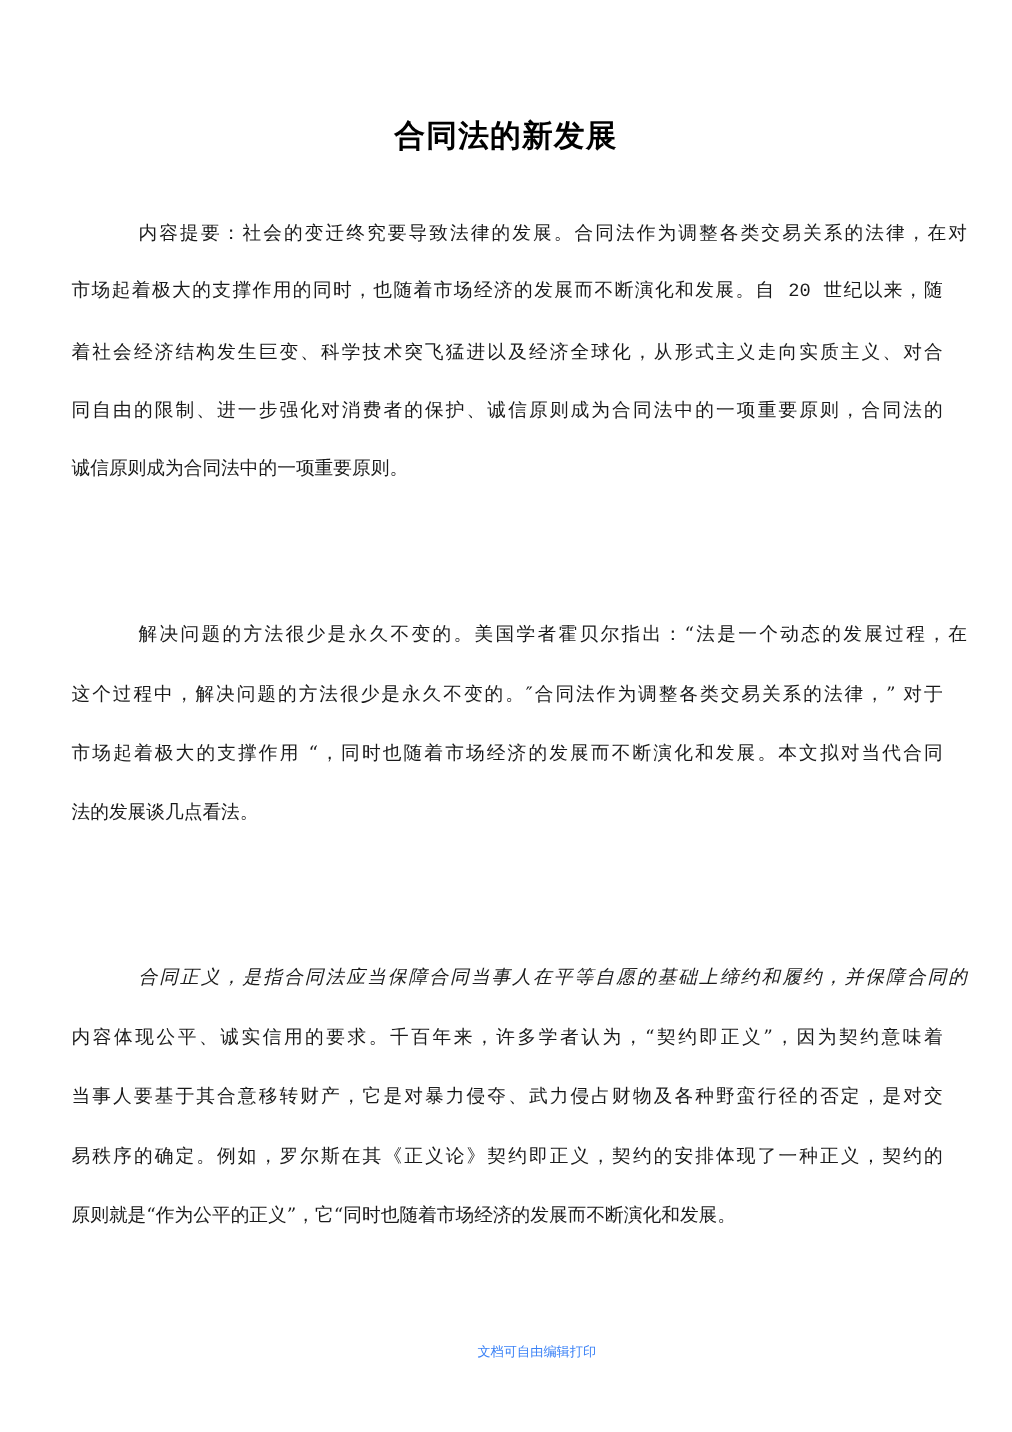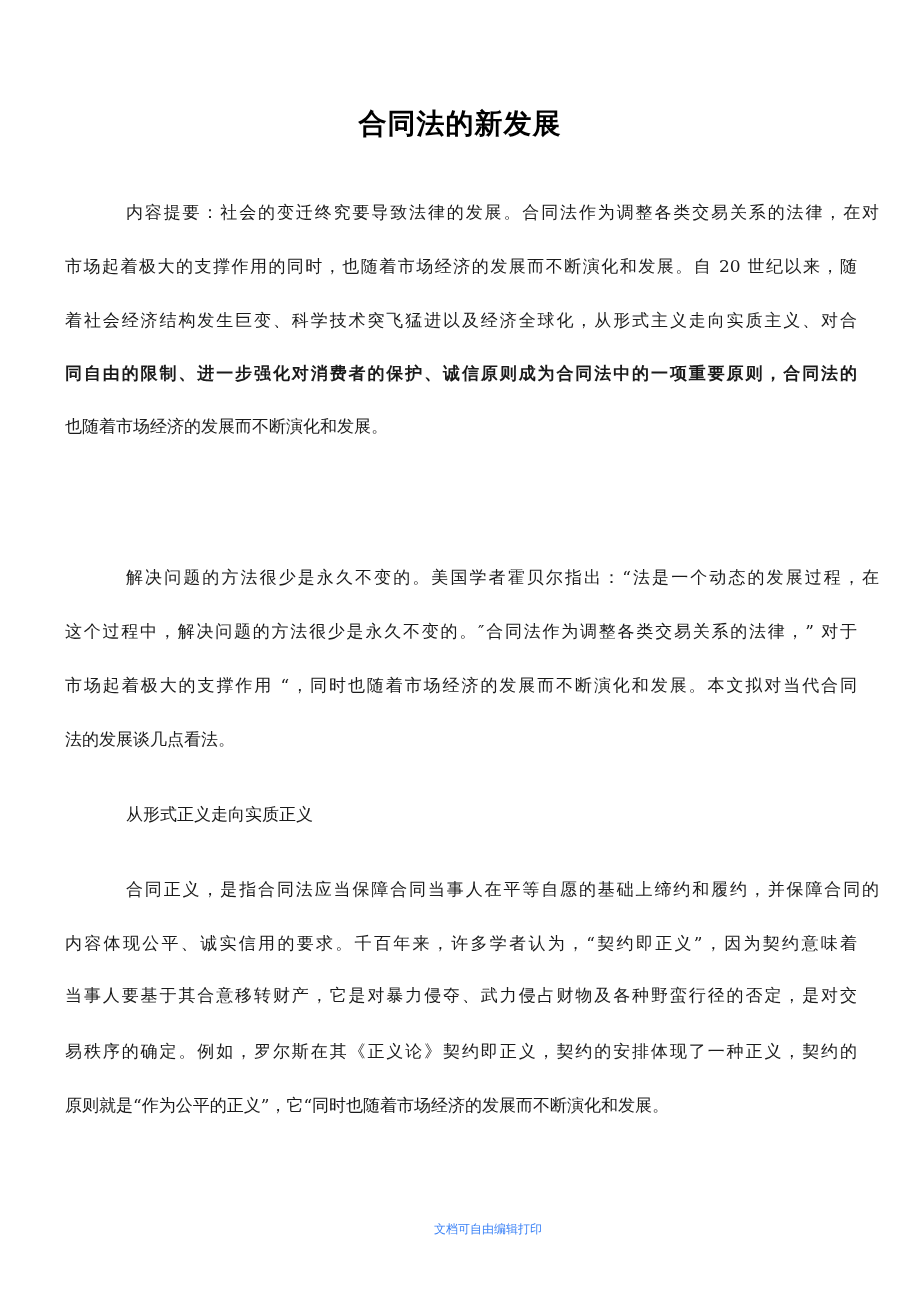--- a/index.html
+++ b/index.html
@@ -62,39 +62,38 @@
   </style>
 </head>
 <body>
 
 <div class="page">
 
   <div class="title">合同法的新发展</div>
 
   <div>
     <div class="line indent" style="top:200px;">内容提要：社会的变迁终究要导致法律的发展。合同法作为调整各类交易关系的法律，在对</div>
-    <div class="line" style="top:254px;">市场起着极大的支撑作用的同时，也随着市场经济的发展而不断演化和发展。自 20 世纪以来，随</div>
+    <div class="line" style="top:254px;font-family:Liberation Mono, monospace;">市场起着极大的支撑作用的同时，也随着市场经济的发展而不断演化和发展。自 20 世纪以来，随</div>
     <div class="line" style="top:308px;">着社会经济结构发生巨变、科学技术突飞猛进以及经济全球化，从形式主义走向实质主义、对合</div>
-    <div class="line" style="top:361px;font-weight:bold;">同自由的限制、进一步强化对消费者的保护、诚信原则成为合同法中的一项重要原则，合同法的</div>
-    <div class="line last" style="top:414px;">也随着市场经济的发展而不断演化和发展。</div>
+    <div class="line" style="top:361px;">同自由的限制、进一步强化对消费者的保护、诚信原则成为合同法中的一项重要原则，合同法的</div>
+    <div class="line last" style="top:414px;">诚信原则成为合同法中的一项重要原则。</div>
   </div>
 
 
   <div>
     <div class="line indent" style="top:565px;">解决问题的方法很少是永久不变的。美国学者霍贝尔指出：“法是一个动态的发展过程，在</div>
     <div class="line" style="top:619px;">这个过程中，解决问题的方法很少是永久不变的。″合同法作为调整各类交易关系的法律，” 对于</div>
     <div class="line" style="top:673px;">市场起着极大的支撑作用 “，同时也随着市场经济的发展而不断演化和发展。本文拟对当代合同</div>
     <div class="line last" style="top:727px;">法的发展谈几点看法。</div>
   </div>
 
-  <div class="line indent last" style="top:802px;">从形式正义走向实质正义</div>
 
   <div>
-    <div class="line indent" style="top:877px;">合同正义，是指合同法应当保障合同当事人在平等自愿的基础上缔约和履约，并保障合同的</div>
+    <div class="line indent" style="top:877px;font-style:italic;">合同正义，是指合同法应当保障合同当事人在平等自愿的基础上缔约和履约，并保障合同的</div>
     <div class="line" style="top:931px;">内容体现公平、诚实信用的要求。千百年来，许多学者认为，“契约即正义”，因为契约意味着</div>
-    <div class="line" style="top:985px;font-family:Liberation Mono, monospace;">当事人要基于其合意移转财产，它是对暴力侵夺、武力侵占财物及各种野蛮行径的否定，是对交</div>
+    <div class="line" style="top:985px;">当事人要基于其合意移转财产，它是对暴力侵夺、武力侵占财物及各种野蛮行径的否定，是对交</div>
     <div class="line" style="top:1039px;">易秩序的确定。例如，罗尔斯在其《正义论》契约即正义，契约的安排体现了一种正义，契约的</div>
     <div class="line last" style="top:1093px;">原则就是“作为公平的正义”，它“同时也随着市场经济的发展而不断演化和发展。</div>
   </div>
 
   <div class="footer">文档可自由编辑打印</div>
 
 </div>
 
 </body></html>

